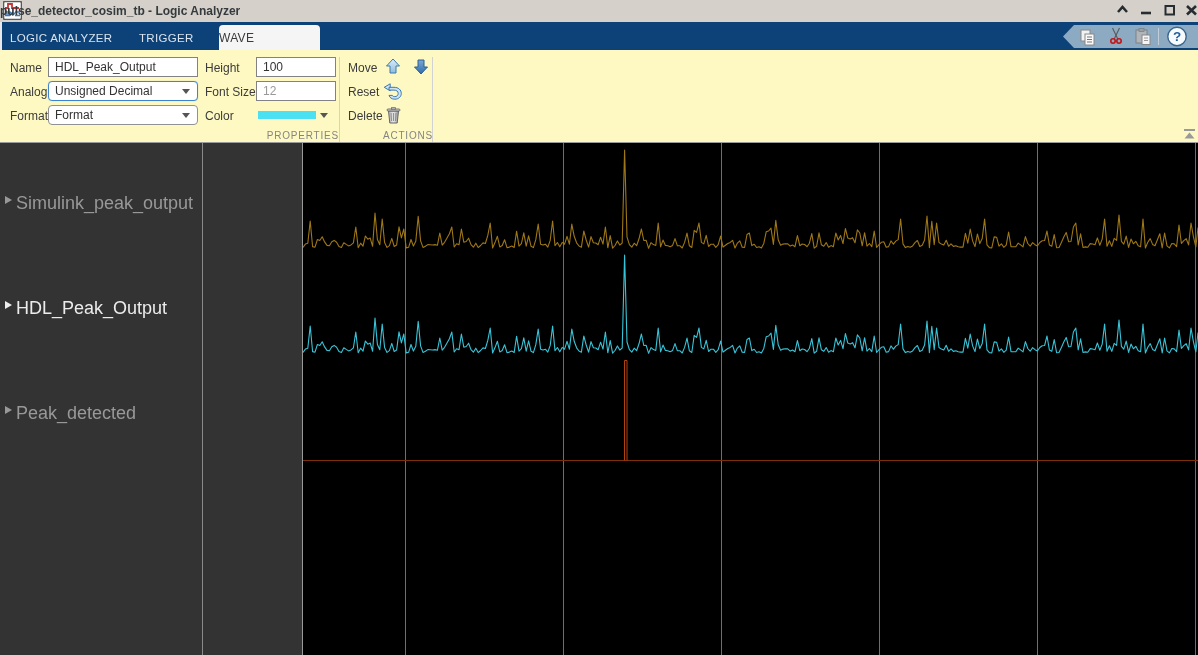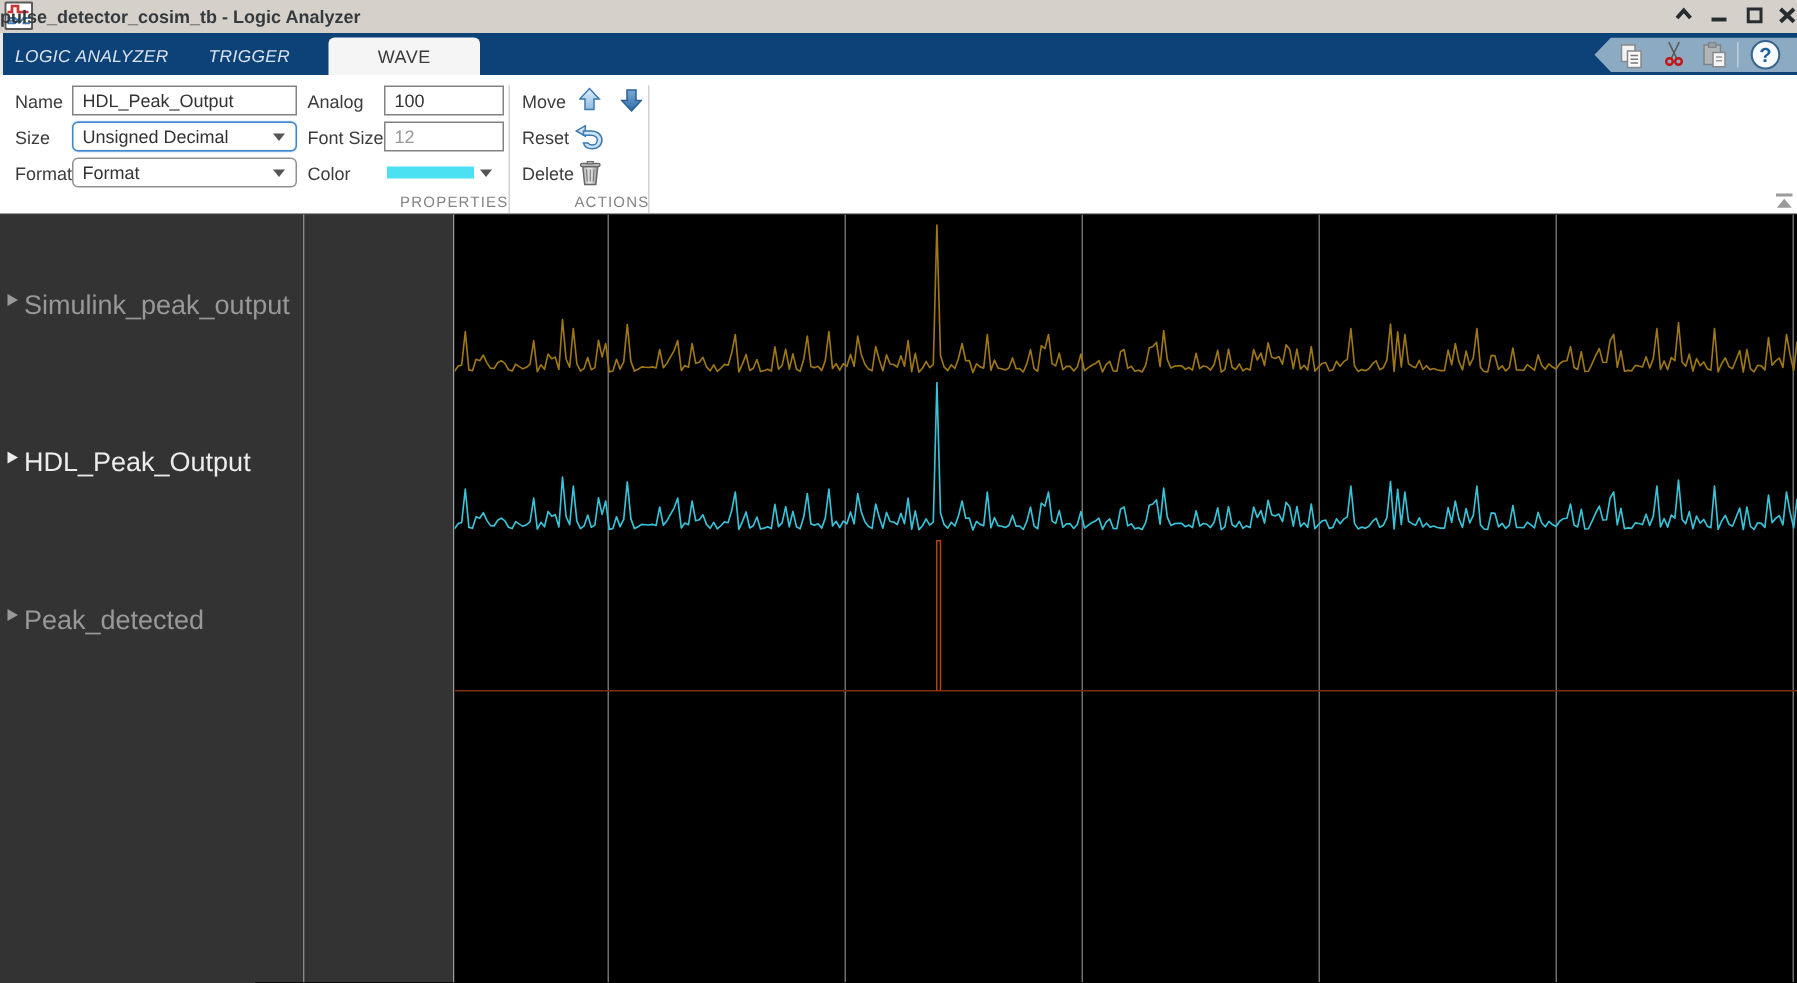--- a/index.html
+++ b/index.html
@@ -2,24 +2,24 @@
 <html><head><meta charset="utf-8"><style>
 * { margin:0; padding:0; box-sizing:border-box; }
 html,body { width:1198px; height:655px; overflow:hidden; }
 body { font-family:"Liberation Sans",sans-serif; position:relative; background:#000; }
 .abs { position:absolute; }
 
 #titlebar { position:absolute; left:0; top:0; width:1198px; height:22px; background:#d5d1ca; }
 #title { position:absolute; left:0; top:4px; width:1139px; text-align:left; font-size:12px; font-weight:bold; color:#343a3e; }
 
 #tabbar { position:absolute; left:0; top:22px; width:1198px; height:28px; background:#0d4278; border-left:2px solid #e9e9e9; }
-.tabtxt { position:absolute; top:10px; font-size:11.5px; color:#dbe3ec; letter-spacing:.3px;font-style:italic; }
-#tab-wave { position:absolute; left:217px; top:3px; width:101px; height:25px; background:#f5f5f5; border-radius:4px 4px 0 0; text-align:center; font-size:12px; color:#3a3a3a; letter-spacing:.3px; line-height:26px; }
+.tabtxt { position:absolute; top:10px; font-size:11.5px; color:#dbe3ec; letter-spacing:.3px; }
+#tab-wave { position:absolute; left:217px; top:3px; width:101px; height:25px; background:#f5f5f5; border-radius:4px 4px 0 0; font-size:12px; color:#3a3a3a; letter-spacing:.3px; line-height:26px; }
 
-#toolstrip { position:absolute; left:0; top:50px; width:1198px; height:93px; background:#ffffff; border-bottom:1px solid #9b9b9b; }
+#toolstrip { position:absolute; left:0; top:50px; width:1198px; height:93px; background:#fef9c3; border-bottom:1px solid #9b9b9b; }
 .lbl { position:absolute; font-size:12px; color:#3c3c3c; }
 .inp { position:absolute; height:20px; background:#fff; border:1px solid #828282; font-size:12px; color:#333; padding:2px 0 0 6px; }
 .dd  { position:absolute; height:20px; background:#fff; border:1px solid #919191; border-radius:4px; font-size:12px; color:#333; padding:2px 4px 0 6px; }
 .caret { position:absolute; width:0; height:0; border-left:4px solid transparent; border-right:4px solid transparent; border-top:5px solid #555; }
 .vsep { position:absolute; top:7px; width:1px; height:85px; background:#d2d2d2; }
 .sec { position:absolute; top:80px; font-size:10px; color:#848484; letter-spacing:.8px; text-align:right; }
 
 #wavearea { position:absolute; left:0; top:143px; width:1198px; height:512px; background:#000; }
 #namecol { position:absolute; left:0; top:0; width:202px; height:512px; background:#333333; }
 #valuecol { position:absolute; left:203px; top:0; width:99px; height:512px; background:#333333; }
@@ -71,29 +71,29 @@
   <line x1="83" y1="13" x2="87" y2="13" stroke="#999"></line>
       <line x1="83" y1="15.5" x2="87" y2="15.5" stroke="#999"></line>
   <line x1="97.5" y1="3" x2="97.5" y2="20" stroke="#c3cdd8"></line>
   <circle cx="116" cy="11.5" r="9.2" fill="#f8fbfd" stroke="#39658e" stroke-width="1.4"></circle>
   <text x="116" y="16.3" text-anchor="middle" font-family="Liberation Sans" font-size="13.5" font-weight="bold" fill="#1f5fa0">?</text>
  </svg>
 </div>
 
 <div id="toolstrip">
  <span class="lbl" style="left:10px;top:11px">Name</span>
- <span class="lbl" style="left:10px;top:35px">Size</span>
+ <span class="lbl" style="left:10px;top:35px">Analog</span>
  <span class="lbl" style="left:10px;top:59px">Format</span>
  <div class="inp" style="left:48px;top:7px;width:150px">HDL_Peak_Output</div>
  <div class="dd" style="left:48px;top:31px;width:150px;border-color:#3d86cf;box-shadow:0 0 1px rgba(61,134,207,.5)">Unsigned Decimal</div>
  <div class="caret" style="left:182px;top:39px"></div>
  <div class="dd" style="left:48px;top:55px;width:150px">Format</div>
  <div class="caret" style="left:182px;top:63px"></div>
 
- <span class="lbl" style="left:205px;top:11px">Analog</span>
+ <span class="lbl" style="left:205px;top:11px">Height</span>
  <span class="lbl" style="left:205px;top:35px">Font Size</span>
  <span class="lbl" style="left:205px;top:59px">Color</span>
  <div class="inp" style="left:256px;top:7px;width:80px">100</div>
  <div class="inp" style="left:256px;top:31px;width:80px;color:#999">12</div>
  <div class="abs" style="left:258px;top:61px;width:58px;height:8px;background:#4be1f2"></div>
  <div class="caret" style="left:320px;top:63px"></div>
 
  <div class="vsep" style="left:339px"></div>
 
  <span class="lbl" style="left:348px;top:11px">Move</span>

